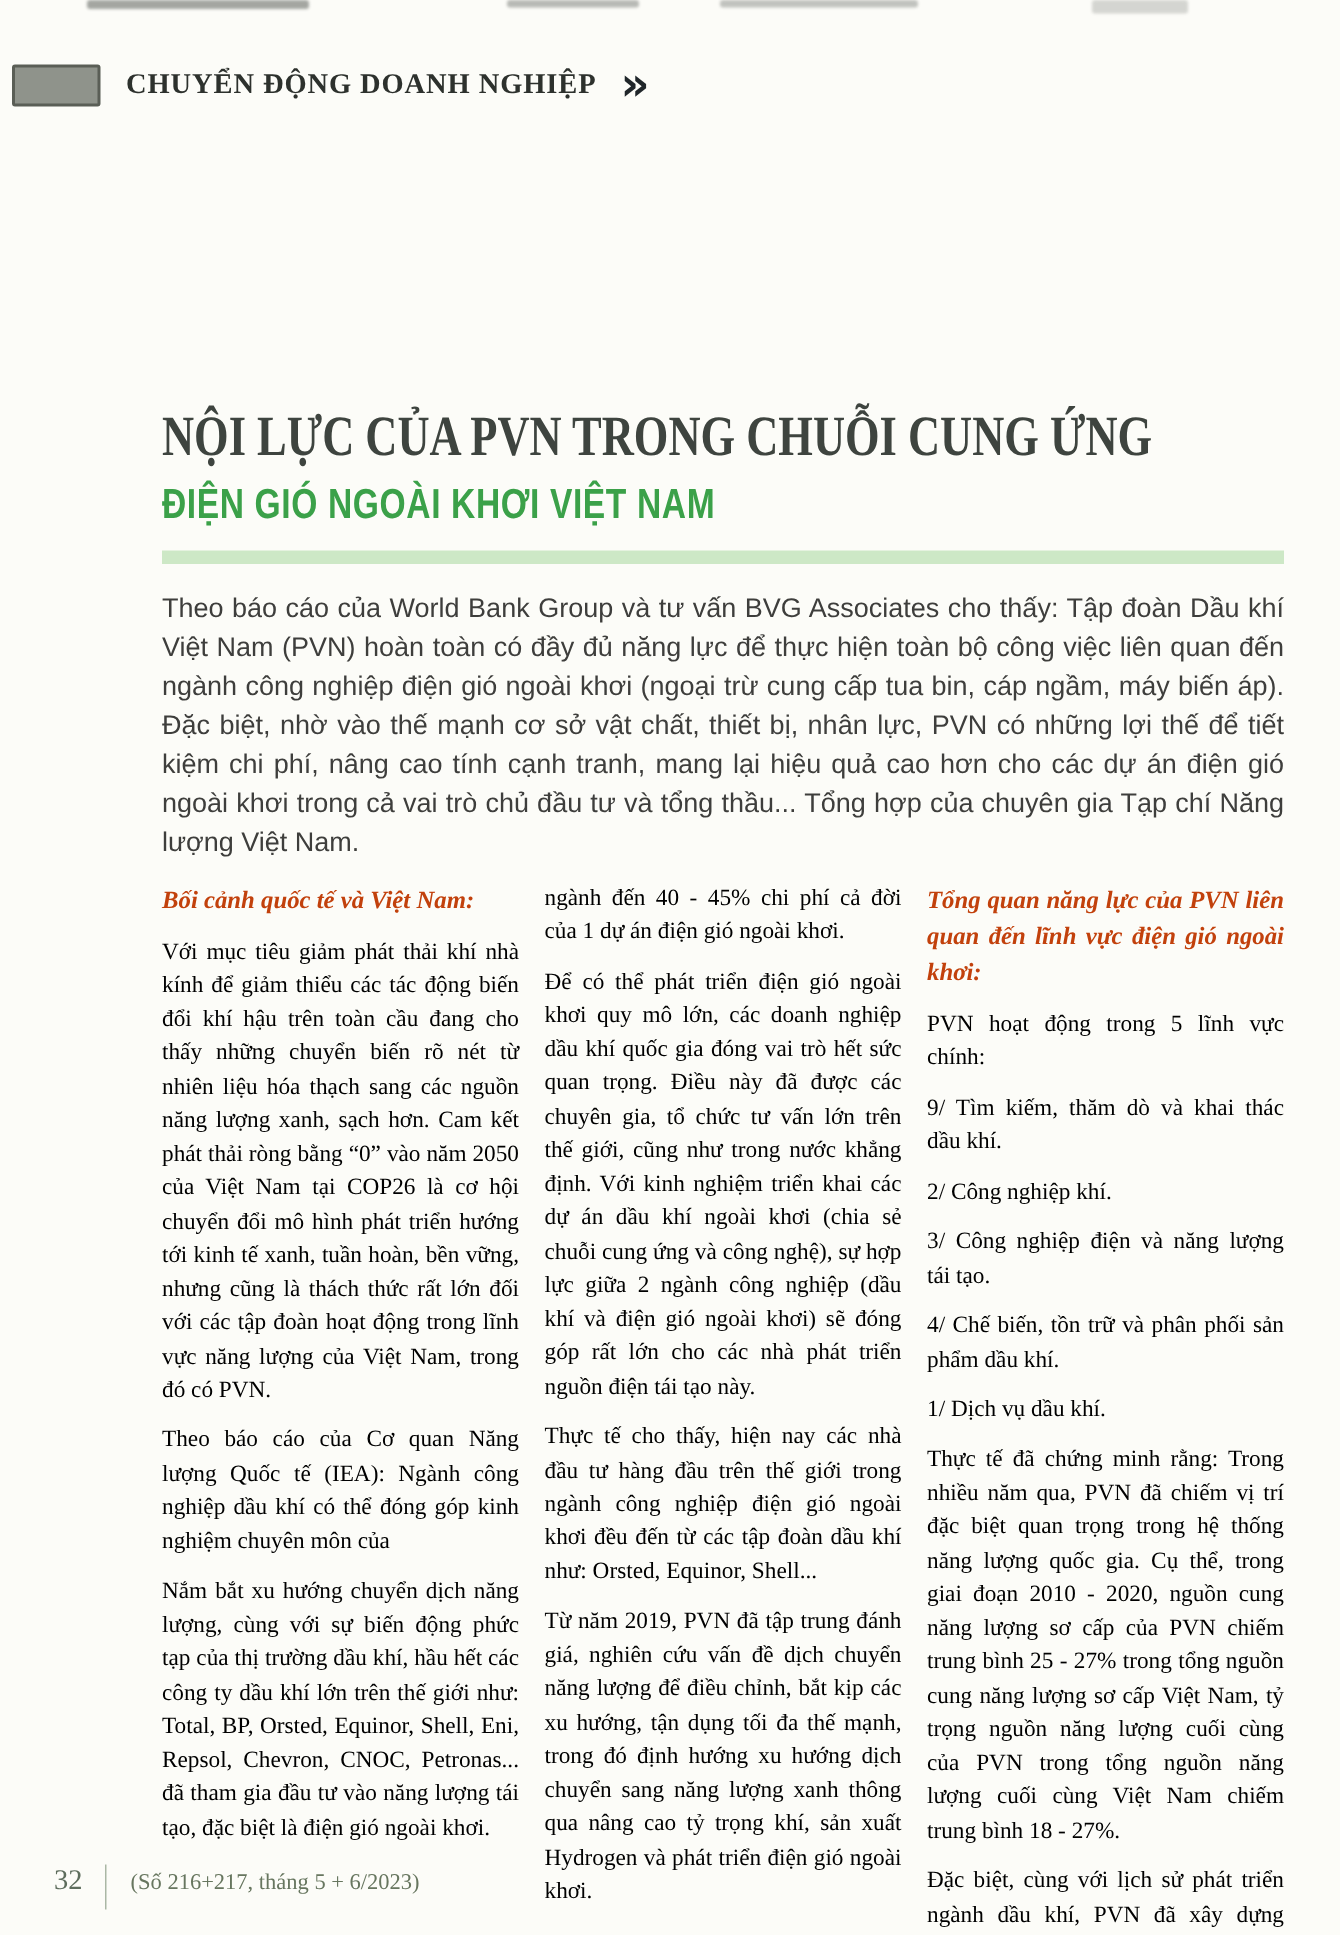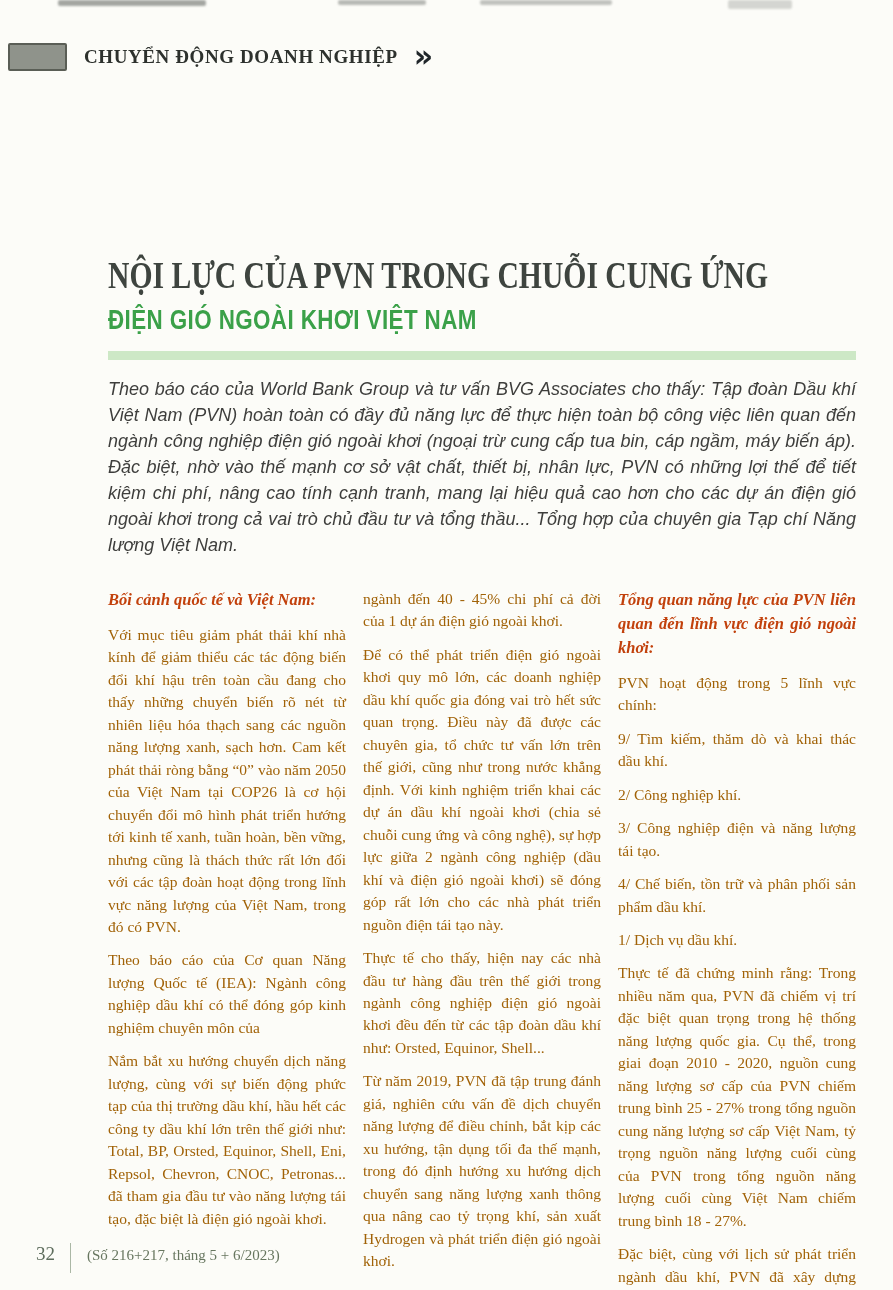--- a/index.html
+++ b/index.html
@@ -58,21 +58,21 @@
     line-height: 1;
     color: #20262a;
     margin-left: 16px;
     transform: scaleY(1.05);
   }
 
   
   .article-head {
     position: absolute;
     left: 108px;
-    top: 256px;
+    top: 272px;
     width: 748px;
   }
   .article-title {
     margin: 0;
     font-family: "Liberation Serif", serif;
     font-weight: bold;
     font-size: 38px;
     line-height: 1.05;
     color: #3e443f;
     white-space: nowrap;
@@ -95,21 +95,20 @@
     margin-top: 17px;
     height: 9px;
     background: #cde8c6;
   }
   .lead {
     margin: 16px 0 0 0;
     font-size: 18px;
     line-height: 26px;
     color: #3e3e3c;
     text-align: justify;
-    font-style: italic;
   }
 
   
   .columns {
     position: absolute;
     left: 108px;
     top: 588px;
     width: 748px;
     display: grid;
     grid-template-columns: 1fr 1fr 1fr;
@@ -123,21 +122,21 @@
     line-height: 1.45;
     color: #c2410c;
     text-align: justify;
     font-style: italic;
   }
   .col p {
     margin: 0 0 11px 0;
     font-family: "Liberation Serif", serif;
     font-size: 15.5px;
     line-height: 1.45;
-    color: #a16207;
+    color: #000000;
     text-align: justify;
   }
 
   
   .page-footer {
     position: absolute;
     left: 36px;
     top: 1243px;
     display: flex;
     align-items: baseline;

